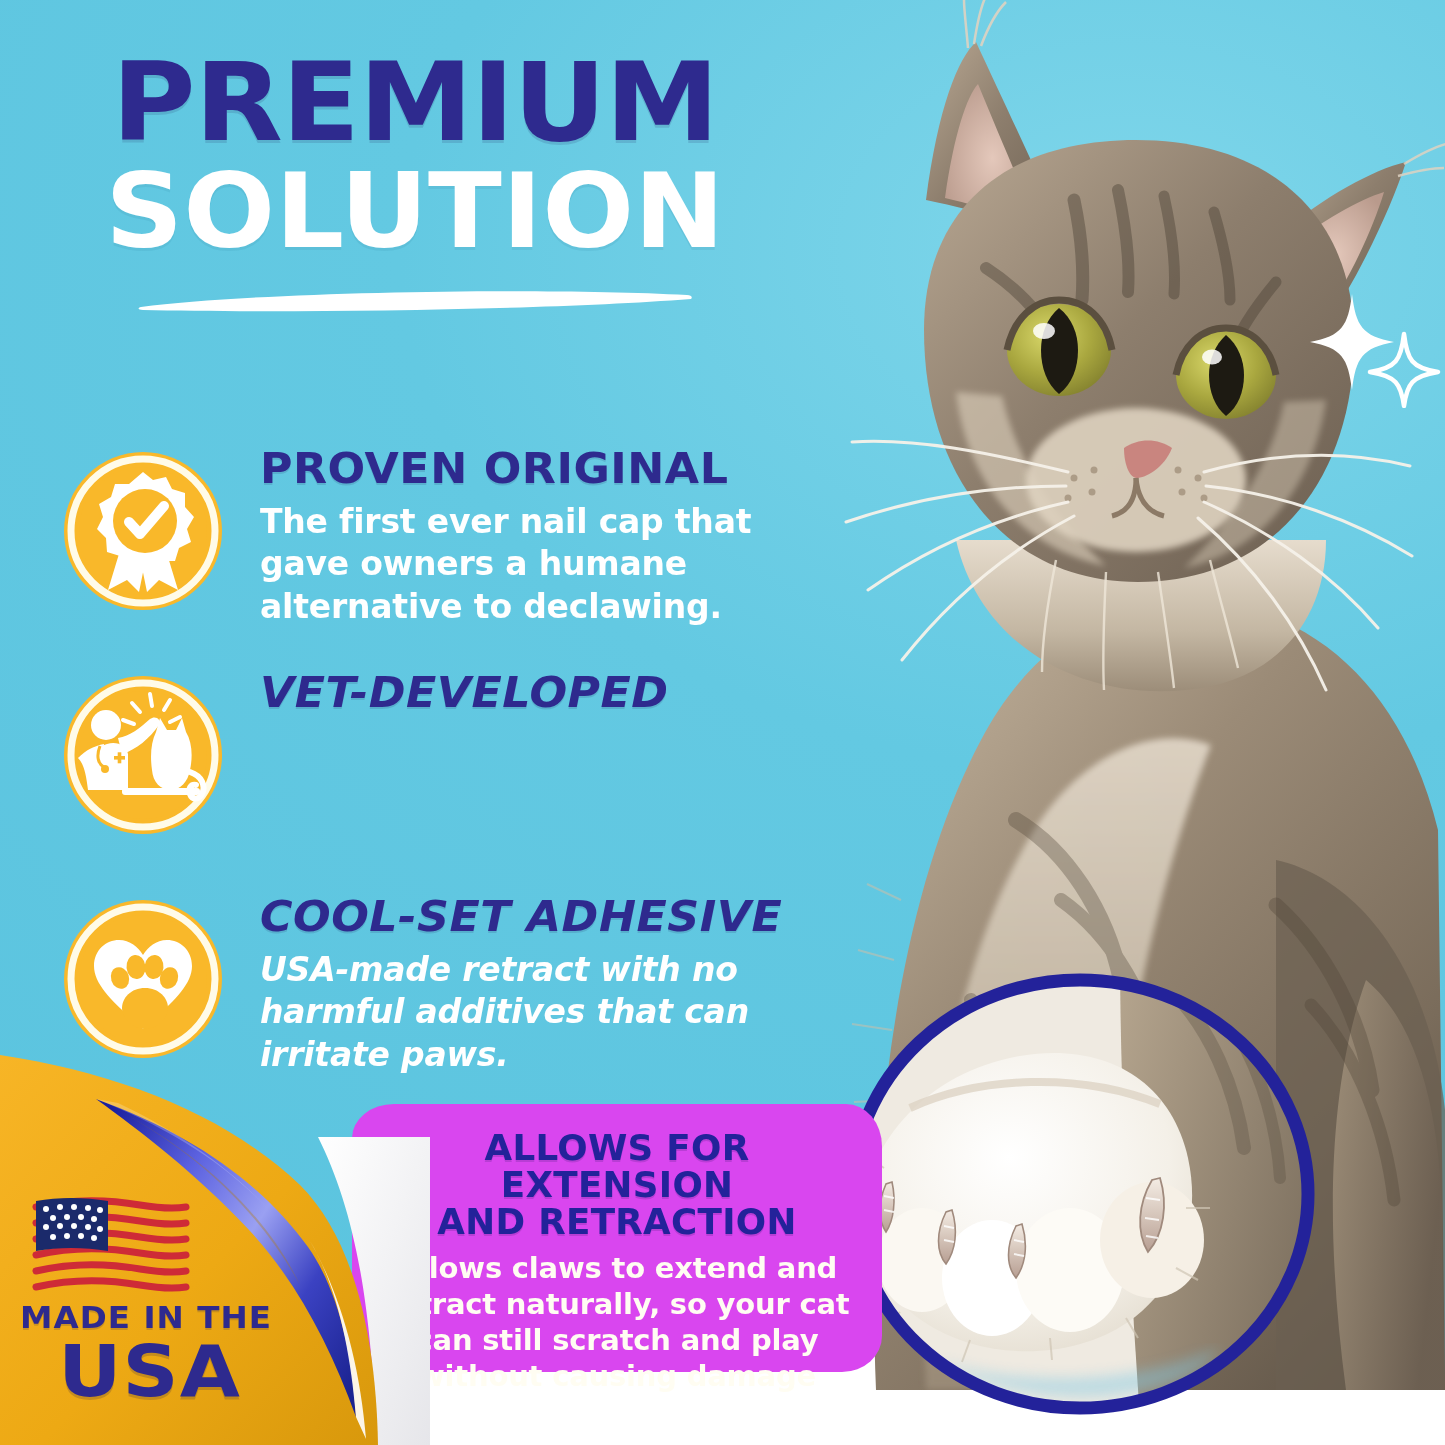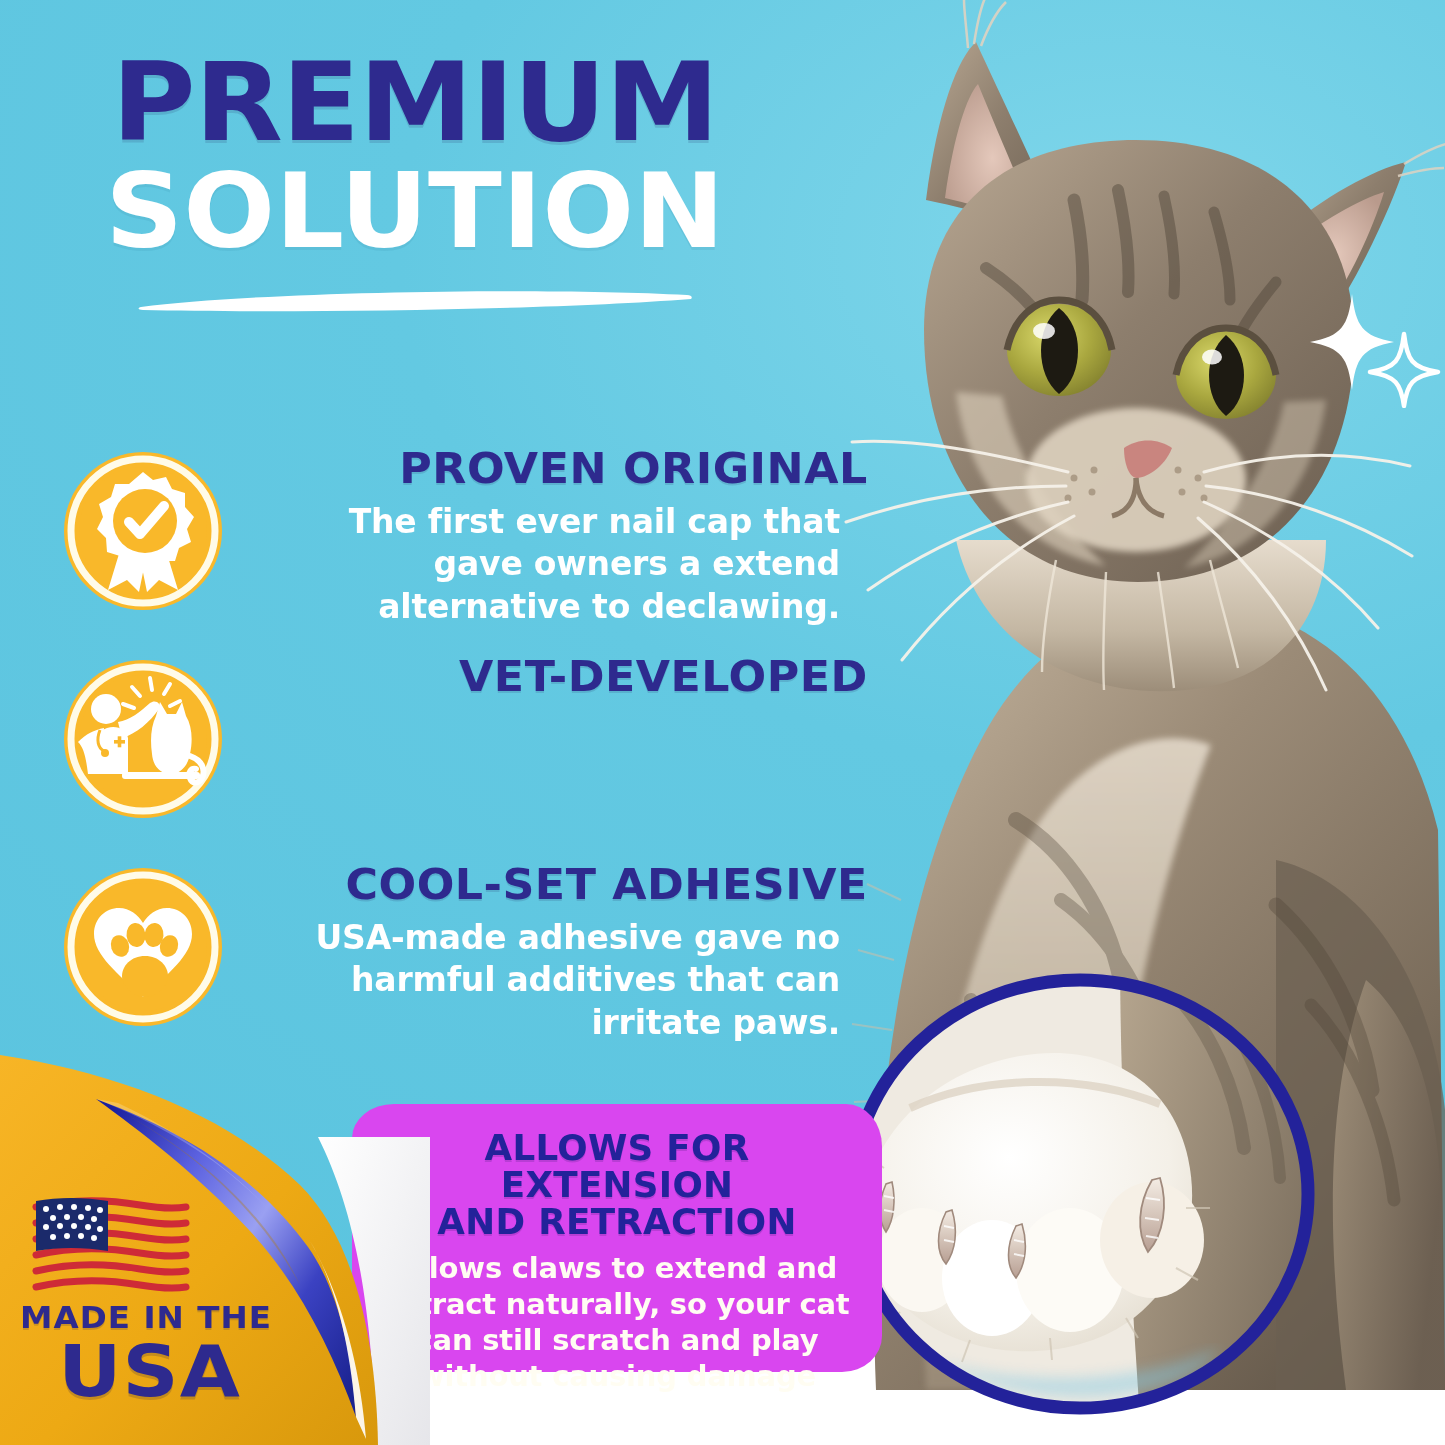--- a/index.html
+++ b/index.html
@@ -59,22 +59,22 @@
     text-align:center;
     line-height:1.0;
     margin-top:4px;
     transform:scaleX(1.04);
     text-shadow:0 3px 0 rgba(60,150,180,.18);
   }
   .divider-swoosh { margin:22px auto 0; width:560px; height:30px; }
 
   
   .features { position:absolute; left:60px; top:446px; width:790px; }
-  .feature { position:relative; min-height:200px; padding-left:200px;text-align:right; }
-  .feature + .feature { margin-top:8px; }
+  .feature { position:relative; min-height:200px; padding-left:200px; }
+  .feature + .feature { margin-top:24px;font-style:italic; }
   .feature-icon {
     position:absolute; left:0; top:2px;
     width:166px; height:166px;
   }
   .feature-title {
     font-family:"DejaVu Sans", sans-serif;
     font-weight:bold;
     font-size:43px;
     letter-spacing:0.5px;
     color:#2e2a8e;
@@ -354,21 +354,21 @@
 
           <path d="M62 96 L48 142 L67 132 L79 144 L88 100 Z" fill="#ffffff"></path>
           <path d="M104 96 L118 142 L99 132 L87 144 L78 100 Z" fill="#ffffff"></path>
 
           <path d="M83 24 L93 32 L106 29 L112 41 L125 45 L125 59 L134 69 L127 81 L131 94 L119 100 L115 113 L102 113 L92 121 L80 115 L67 119 L60 108 L47 104 L46 90 L37 81 L43 69 L39 56 L51 49 L55 36 L69 36 Z" fill="#ffffff"></path>
           <circle cx="85" cy="73" r="32" fill="#f9b82a"></circle>
           <path d="M69 74 L80 86 L104 58" fill="none" stroke="#ffffff" stroke-width="10" stroke-linecap="round" stroke-linejoin="round"></path>
         </svg>
       </div>
       <div class="feature-title">PROVEN ORIGINAL</div>
-      <div class="feature-body">The first ever nail cap that gave owners a extend alternative to declawing.</div>
+      <div class="feature-body">The first ever nail cap that gave owners a humane alternative to declawing.</div>
     </div>
 
     <div class="feature">
       <div class="feature-icon">
         <svg width="166" height="166" viewBox="0 0 166 166" xmlns="http://www.w3.org/2000/svg">
           <circle cx="83" cy="83" r="79" fill="#f9b82a"></circle>
           <circle cx="83" cy="83" r="72" fill="none" stroke="#fffbe8" stroke-width="7"></circle>
           <circle cx="83" cy="83" r="64" fill="#f9b82a"></circle>
 
           <g stroke="#ffffff" stroke-width="4" stroke-linecap="round">
@@ -412,21 +412,21 @@
           <g fill="#f9b82a">
             <ellipse cx="60" cy="82" rx="9" ry="11" transform="rotate(-18 60 82)"></ellipse>
             <ellipse cx="76" cy="71" rx="9.5" ry="12" transform="rotate(-6 76 71)"></ellipse>
             <ellipse cx="94" cy="71" rx="9.5" ry="12" transform="rotate(6 94 71)"></ellipse>
             <ellipse cx="109" cy="82" rx="9" ry="11" transform="rotate(18 109 82)"></ellipse>
             <path d="M85 92 C99 92 108 102 108 112 C108 122 97 133 85 133 C73 133 62 122 62 112 C62 102 71 92 85 92 Z"></path>
           </g>
         </svg>
       </div>
       <div class="feature-title">COOL-SET ADHESIVE</div>
-      <div class="feature-body">USA-made adhesive gave no harmful additives that can irritate paws.</div>
+      <div class="feature-body">USA-made retract with no harmful additives that can irritate paws.</div>
     </div>
 
   </div>
 
   <div class="paw-inset">
     <svg width="480" height="452" viewBox="0 0 480 452" xmlns="http://www.w3.org/2000/svg">
       <defs>
         <clipPath id="pawClip">
             <ellipse cx="240" cy="226" rx="228" ry="214"></ellipse>
           </clipPath>

